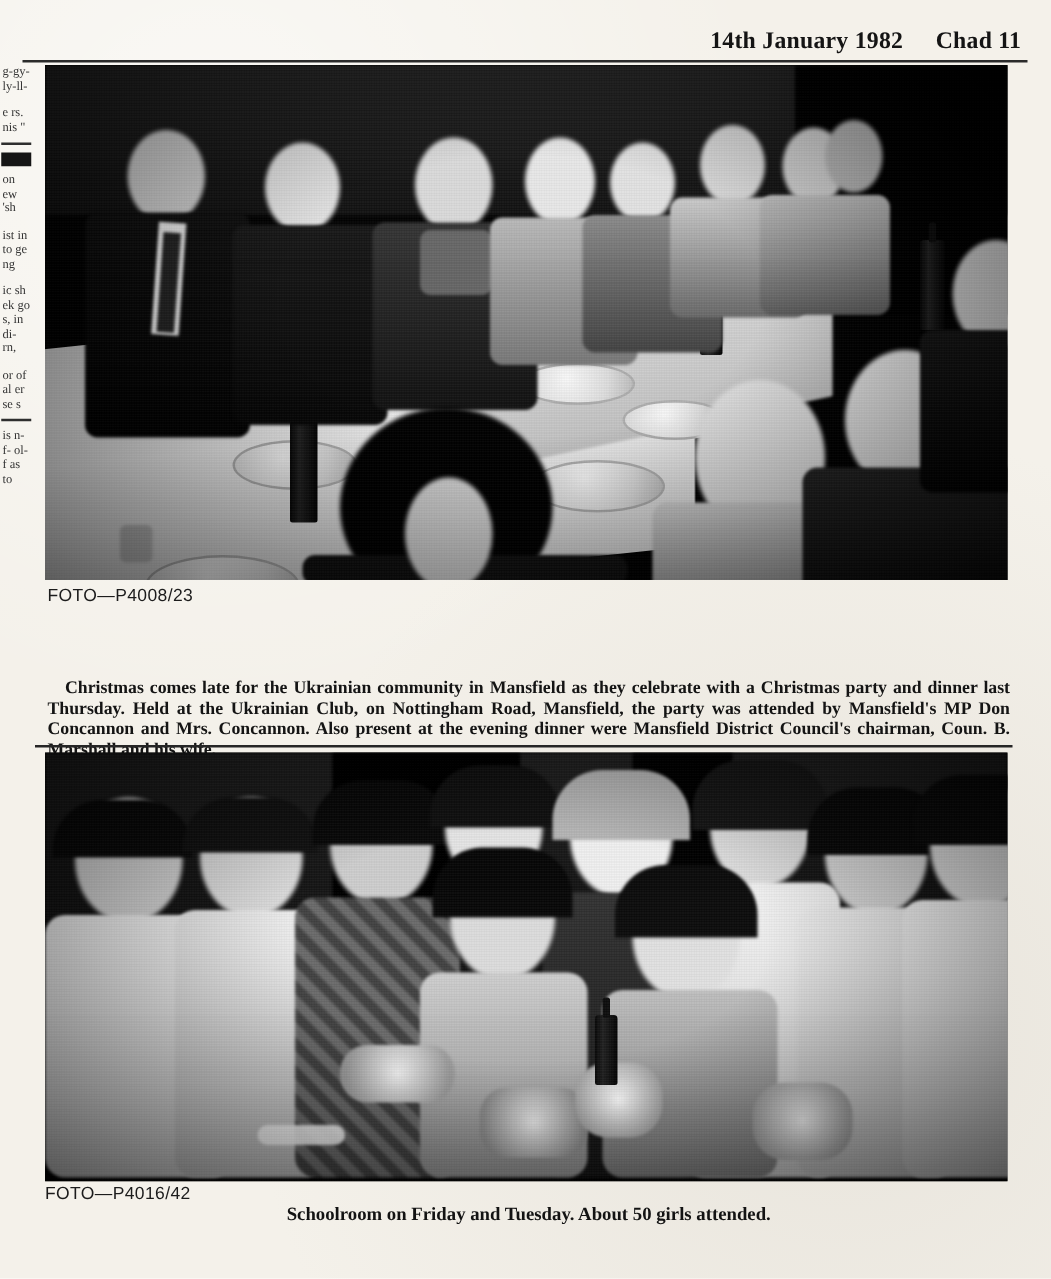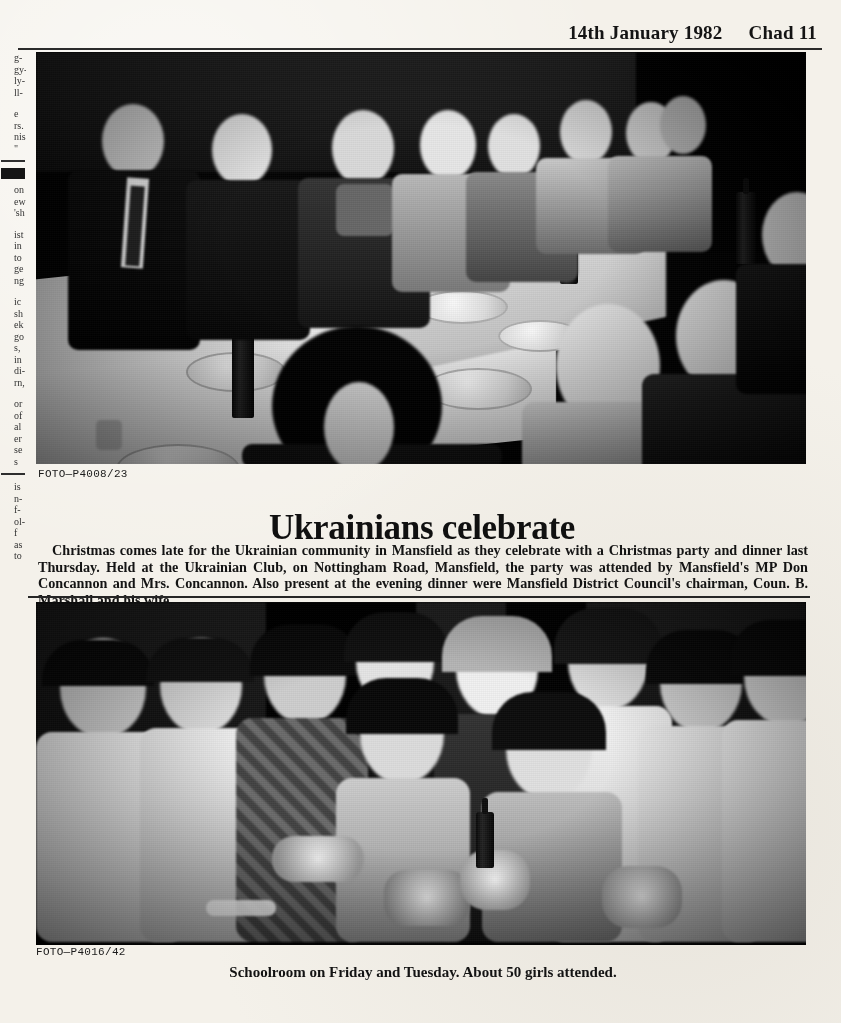--- a/index.html
+++ b/index.html
@@ -56,21 +56,21 @@
     left: 0px;
     top: 52px;
     width: 26px;
     height: 950px;
     font-family: "Liberation Serif", serif;
     font-size: 10px;
     line-height: 11.5px;
     color: #333;
     overflow: hidden;
   }
-  .gutter .frag { padding: 0 14px; text-align: center; }
+  .gutter .frag { padding: 0 2px; }
   .gutter .frag + .frag { margin-top: 10px; }
   .gutter .divider {
     height: 2px;
     background: #2e2e2e;
     margin: 6px 1px;
   }
   .gutter .blackbar {
     height: 11px;
     background: #151515;
     margin: 4px 1px 5px 1px;
@@ -91,22 +91,22 @@
   }
   .photo-bottom {
     left: 36px;
     top: 602px;
     width: 770px;
     height: 343px;
   }
 
   .caption-code {
     position: absolute;
-    font-family: Liberation Mono, monospace;
-    font-size: 11px;
+    font-family: Liberation Sans, sans-serif;
+    font-size: 14px;
     color: #1c1c1c;
     letter-spacing: 0.3px;
   }
   .code-top { left: 38px; top: 468px; }
   .code-bottom { left: 36px; top: 946px; }
 
   .headline {
     position: absolute;
     left: 36px;
     top: 486px;
@@ -299,21 +299,20 @@
       <div class="b" style="left:726px;top:140px;width:70px;height:86px;background:#cdc6ba;"></div>
       <div class="rect" style="left:700px;top:212px;width:112px;height:130px;background:linear-gradient(180deg,#201f1d,#0f0f0e);border-radius:10px;"></div>
 
       <div class="grain"></div>
       <div class="vignette"></div>
     </div>
   </div>
 
   <div class="caption-code code-top">FOTO—P4008/23</div>
 
-  <h1 class="headline">Ukrainians celebrate</h1>
 
   <p class="body-text"><span class="indent"></span><span>Christmas comes late for the Ukrainian community in Mansfield as they celebrate with a Christmas party and dinner last Thursday. Held at the Ukrainian Club, on Nottingham Road, Mansfield, the party was attended by Mansfield's MP Don Concannon and Mrs. Concannon. Also present at the evening dinner were Mansfield District Council's chairman, Coun. B. Marshall and his wife.</span></p>
 
   <div class="rule-mid"></div>
 
   <div class="photo photo-bottom">
     <div class="ph-inner">
       <div class="rect" style="left:0;top:0;width:770px;height:343px;background:linear-gradient(180deg,#2a2825 0%,#171614 55%,#0e0d0c 100%);"></div>
       <div class="rect" style="left:230px;top:0;width:150px;height:140px;background:#070707;"></div>
       <div class="rect" style="left:470px;top:0;width:80px;height:120px;background:#0a0a0a;"></div>

